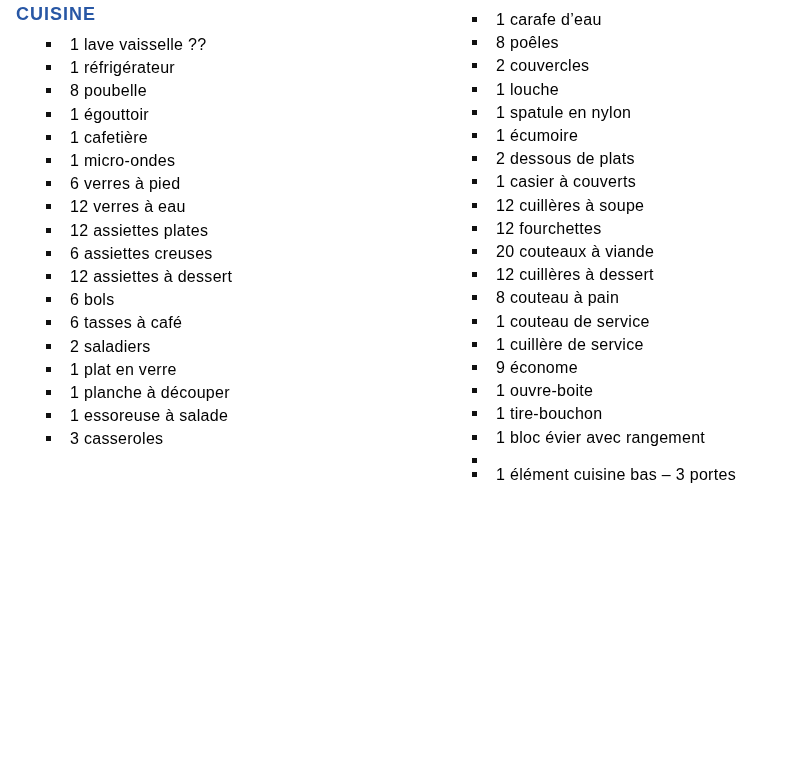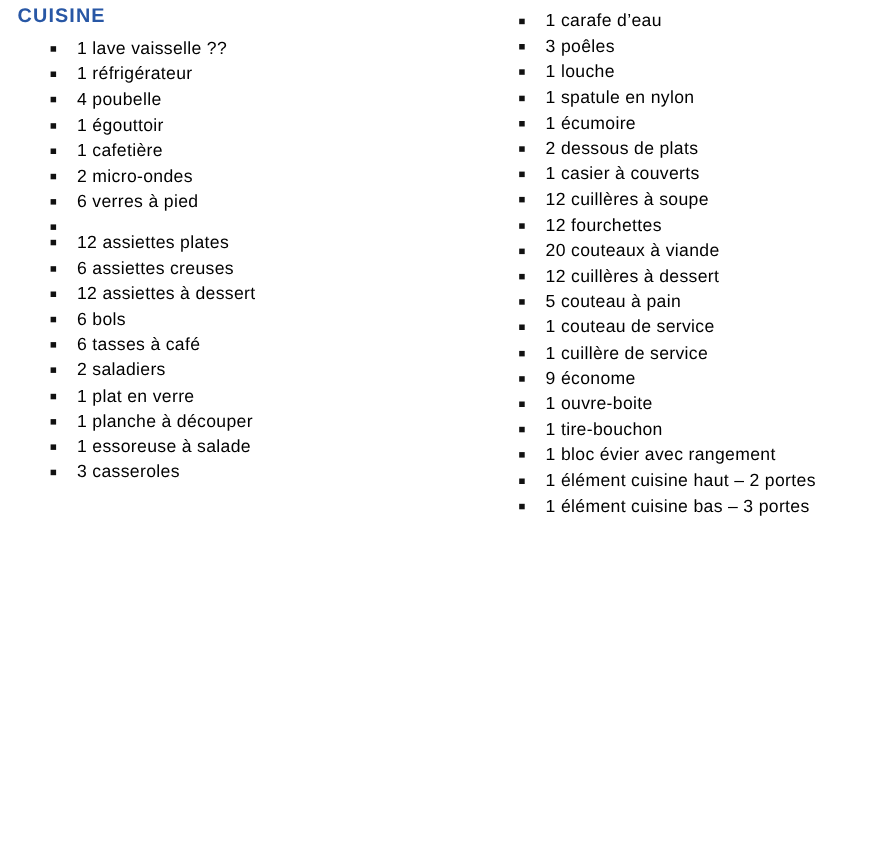--- a/index.html
+++ b/index.html
@@ -62,40 +62,41 @@
       <div class="li">
         <span class="bullet"></span>
         <span class="li-text">1 lave vaisselle ??</span>
       </div>
       <div class="li">
         <span class="bullet"></span>
         <span class="li-text">1 réfrigérateur</span>
       </div>
       <div class="li">
         <span class="bullet"></span>
-        <span class="li-text">4 poubelle</span>
+        <span class="li-text">8 poubelle</span>
       </div>
       <div class="li">
         <span class="bullet"></span>
         <span class="li-text">1 égouttoir</span>
       </div>
       <div class="li">
         <span class="bullet"></span>
         <span class="li-text">1 cafetière</span>
       </div>
       <div class="li">
         <span class="bullet"></span>
-        <span class="li-text">2 micro-ondes</span>
+        <span class="li-text">1 micro-ondes</span>
       </div>
       <div class="li">
         <span class="bullet"></span>
         <span class="li-text">6 verres à pied</span>
       </div>
       <div class="li">
         <span class="bullet"></span>
+        <span class="li-text">12 verres à eau</span>
       </div>
       <div class="li">
         <span class="bullet"></span>
         <span class="li-text">12 assiettes plates</span>
       </div>
       <div class="li">
         <span class="bullet"></span>
         <span class="li-text">6 assiettes creuses</span>
       </div>
       <div class="li">
@@ -132,21 +133,25 @@
       </div>
     </div>
 
   <div class="col col-right">
       <div class="li">
         <span class="bullet"></span>
         <span class="li-text">1 carafe d’eau</span>
       </div>
       <div class="li">
         <span class="bullet"></span>
-        <span class="li-text">3 poêles</span>
+        <span class="li-text">8 poêles</span>
+      </div>
+      <div class="li">
+        <span class="bullet"></span>
+        <span class="li-text">2 couvercles</span>
       </div>
       <div class="li">
         <span class="bullet"></span>
         <span class="li-text">1 louche</span>
       </div>
       <div class="li">
         <span class="bullet"></span>
         <span class="li-text">1 spatule en nylon</span>
       </div>
       <div class="li">
@@ -172,21 +177,21 @@
       <div class="li">
         <span class="bullet"></span>
         <span class="li-text">20 couteaux à viande</span>
       </div>
       <div class="li">
         <span class="bullet"></span>
         <span class="li-text">12 cuillères à dessert</span>
       </div>
       <div class="li">
         <span class="bullet"></span>
-        <span class="li-text">5 couteau à pain</span>
+        <span class="li-text">8 couteau à pain</span>
       </div>
       <div class="li">
         <span class="bullet"></span>
         <span class="li-text">1 couteau de service</span>
       </div>
       <div class="li">
         <span class="bullet"></span>
         <span class="li-text">1 cuillère de service</span>
       </div>
       <div class="li">
@@ -200,20 +205,19 @@
       <div class="li">
         <span class="bullet"></span>
         <span class="li-text">1 tire-bouchon</span>
       </div>
       <div class="li">
         <span class="bullet"></span>
         <span class="li-text">1 bloc évier avec rangement</span>
       </div>
       <div class="li">
         <span class="bullet"></span>
-        <span class="li-text">1 élément cuisine haut – 2 portes</span>
       </div>
       <div class="li">
         <span class="bullet"></span>
         <span class="li-text">1 élément cuisine bas – 3 portes</span>
       </div>
     </div>
 </div>
 
 </body></html>

